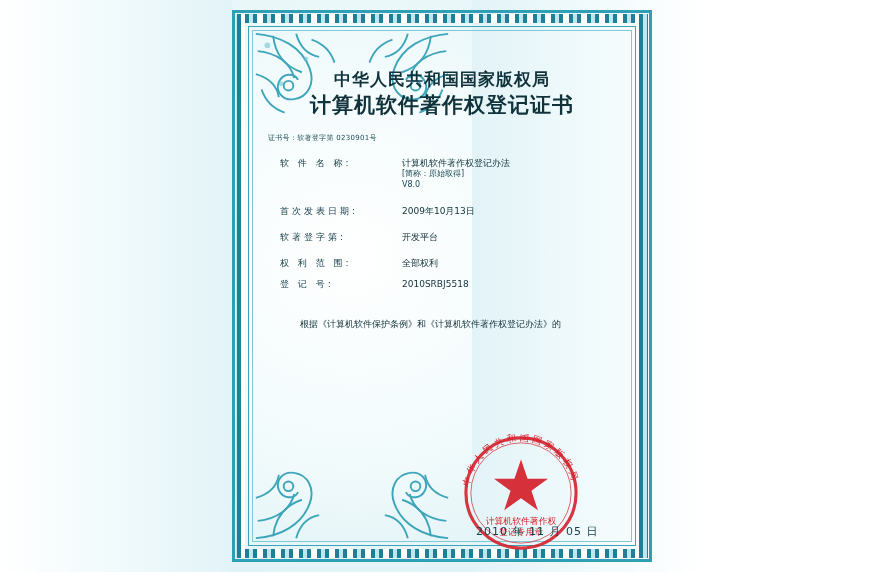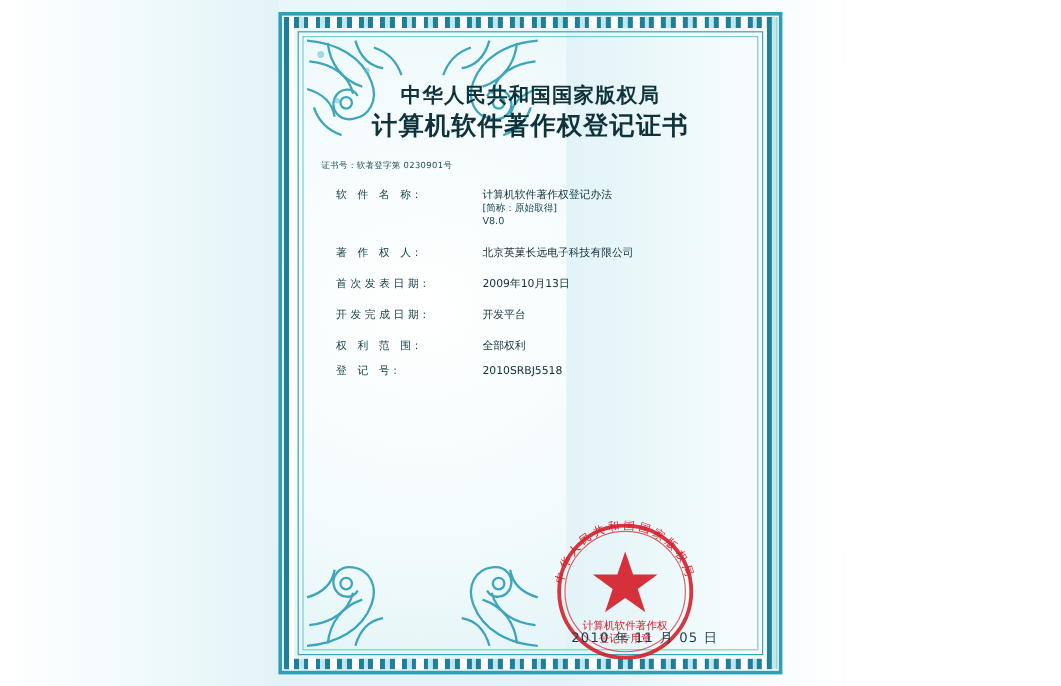--- a/index.html
+++ b/index.html
@@ -191,49 +191,46 @@
 
       <div class="row gap-md">
         <div class="lbl">软 件 名 称:</div>
         <div class="val">
           <span>计算机软件著作权登记办法</span>
           <span class="sub">[简称：原始取得]</span>
           <span class="ver">V8.0</span>
         </div>
       </div>
 
-      <div class="row gap-md">
-        <div class="lbl">著 作 权 人:</div>
-        <div class="val">北京英菓长远电子科技有限公司</div>
-      </div>
 
 
       <div class="row gap-md">
         <div class="lbl">首次发表日期:</div>
         <div class="val">2009年10月13日</div>
       </div>
 
       <div class="row gap-md">
-        <div class="lbl">开发完成日期:</div>
+        <div class="lbl">软著登字第:</div>
         <div class="val">开发平台</div>
       </div>
 
       <div class="row gap-md">
         <div class="lbl">权 利 范 围:</div>
         <div class="val">全部权利</div>
       </div>
 
       <div class="row">
         <div class="lbl">登 记 号:</div>
         <div class="val">2010SRBJ5518</div>
       </div>
 
     </div>
 
     <div class="statement">
+      <span class="indent">根据《计算机软件保护条例》和《计算机软件著作权登记办法》的</span>
     </div>
 
     <div class="seal">
       <svg viewBox="0 0 120 120" width="118" height="118">
         <circle cx="60" cy="60" r="56" fill="none" stroke="#d4202a" stroke-width="3.2" opacity=".9"></circle>
         <circle cx="60" cy="60" r="51" fill="none" stroke="#d4202a" stroke-width="1" opacity=".7"></circle>
         <path id="sealArc" d="M 60 113 A 53 53 0 1 1 60 7 A 53 53 0 1 1 60 113" fill="none" stroke="none"></path>
         <text font-size="9.5" fill="#d4202a" font-family="'DejaVu Serif',serif" letter-spacing="3">
           <textPath href="#sealArc" startOffset="27%">中华人民共和国国家版权局</textPath>
         </text>

